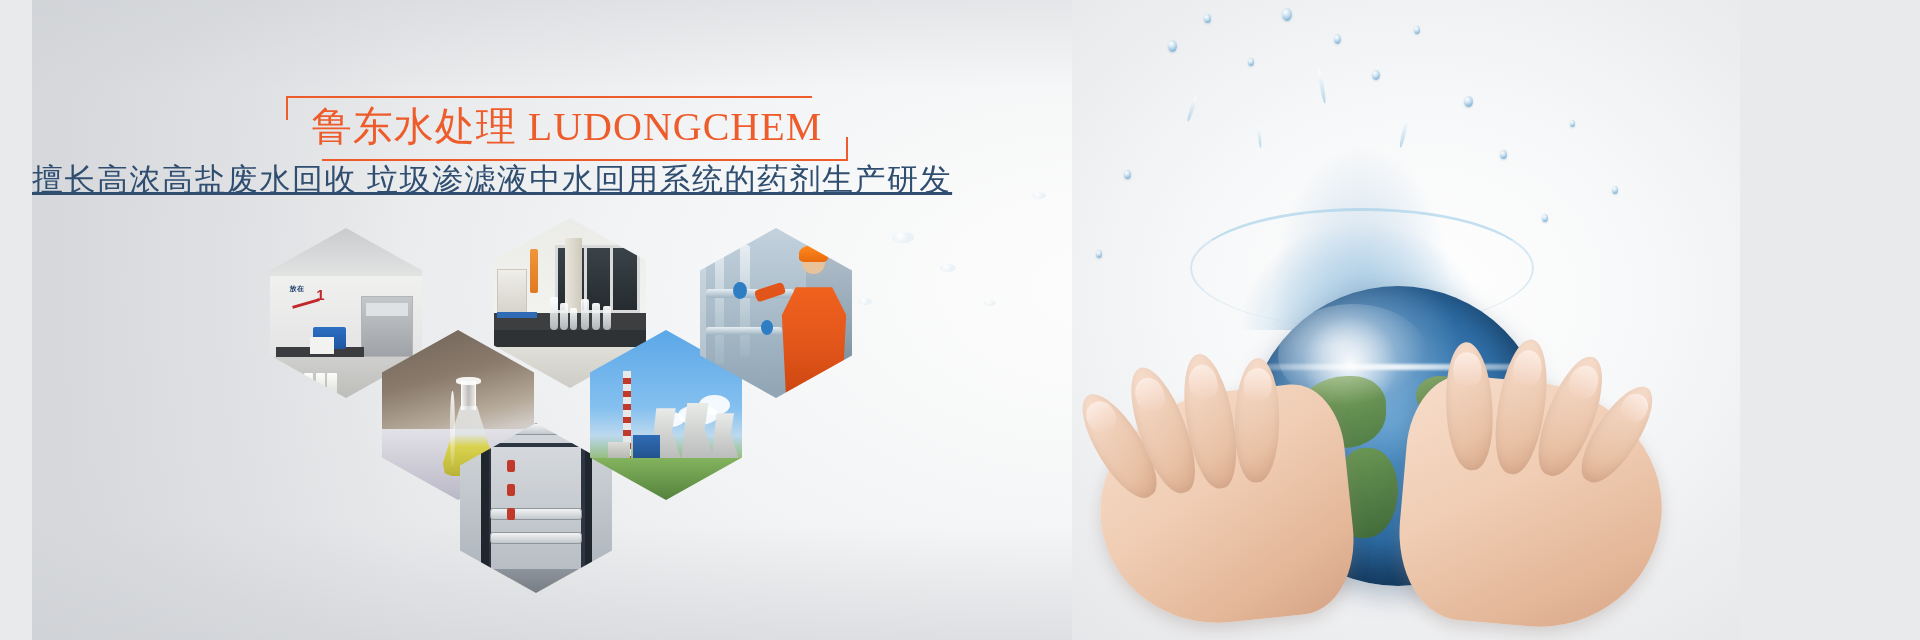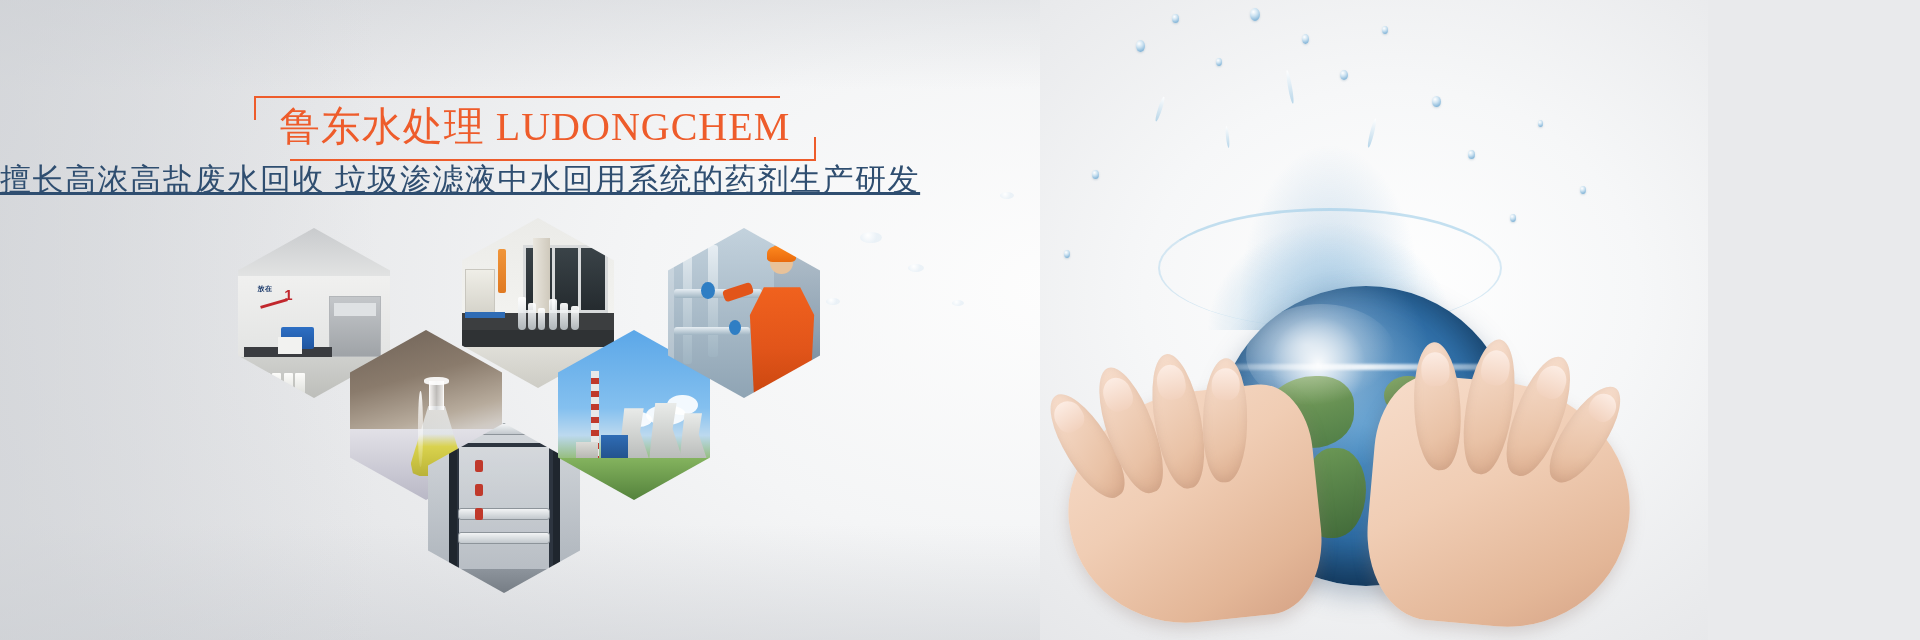--- a/index.html
+++ b/index.html
@@ -10,20 +10,21 @@
     position:relative;
   }
 
   
   #banner {
     position:absolute; inset:0; width:1708px; height:640px;
     overflow:hidden;
     background:
       radial-gradient(ellipse 1100px 700px at 62% 45%, #fdfdfd 0%, #f4f5f6 38%, #e7e8ea 72%, #dfe0e3 100%),
       linear-gradient(180deg,#eceded 0%, #e6e7e9 55%, #e0e1e4 100%);
+    margin-left: 32px;
   }
   #bg-vignette {
     position:absolute; inset:0;
     background:
       linear-gradient(90deg, rgba(205,208,212,.55) 0%, rgba(255,255,255,0) 22%),
       linear-gradient(0deg, rgba(200,203,208,.45) 0%, rgba(255,255,255,0) 18%),
       linear-gradient(180deg, rgba(200,203,208,.35) 0%, rgba(255,255,255,0) 14%);
     pointer-events:none;
   }
 

